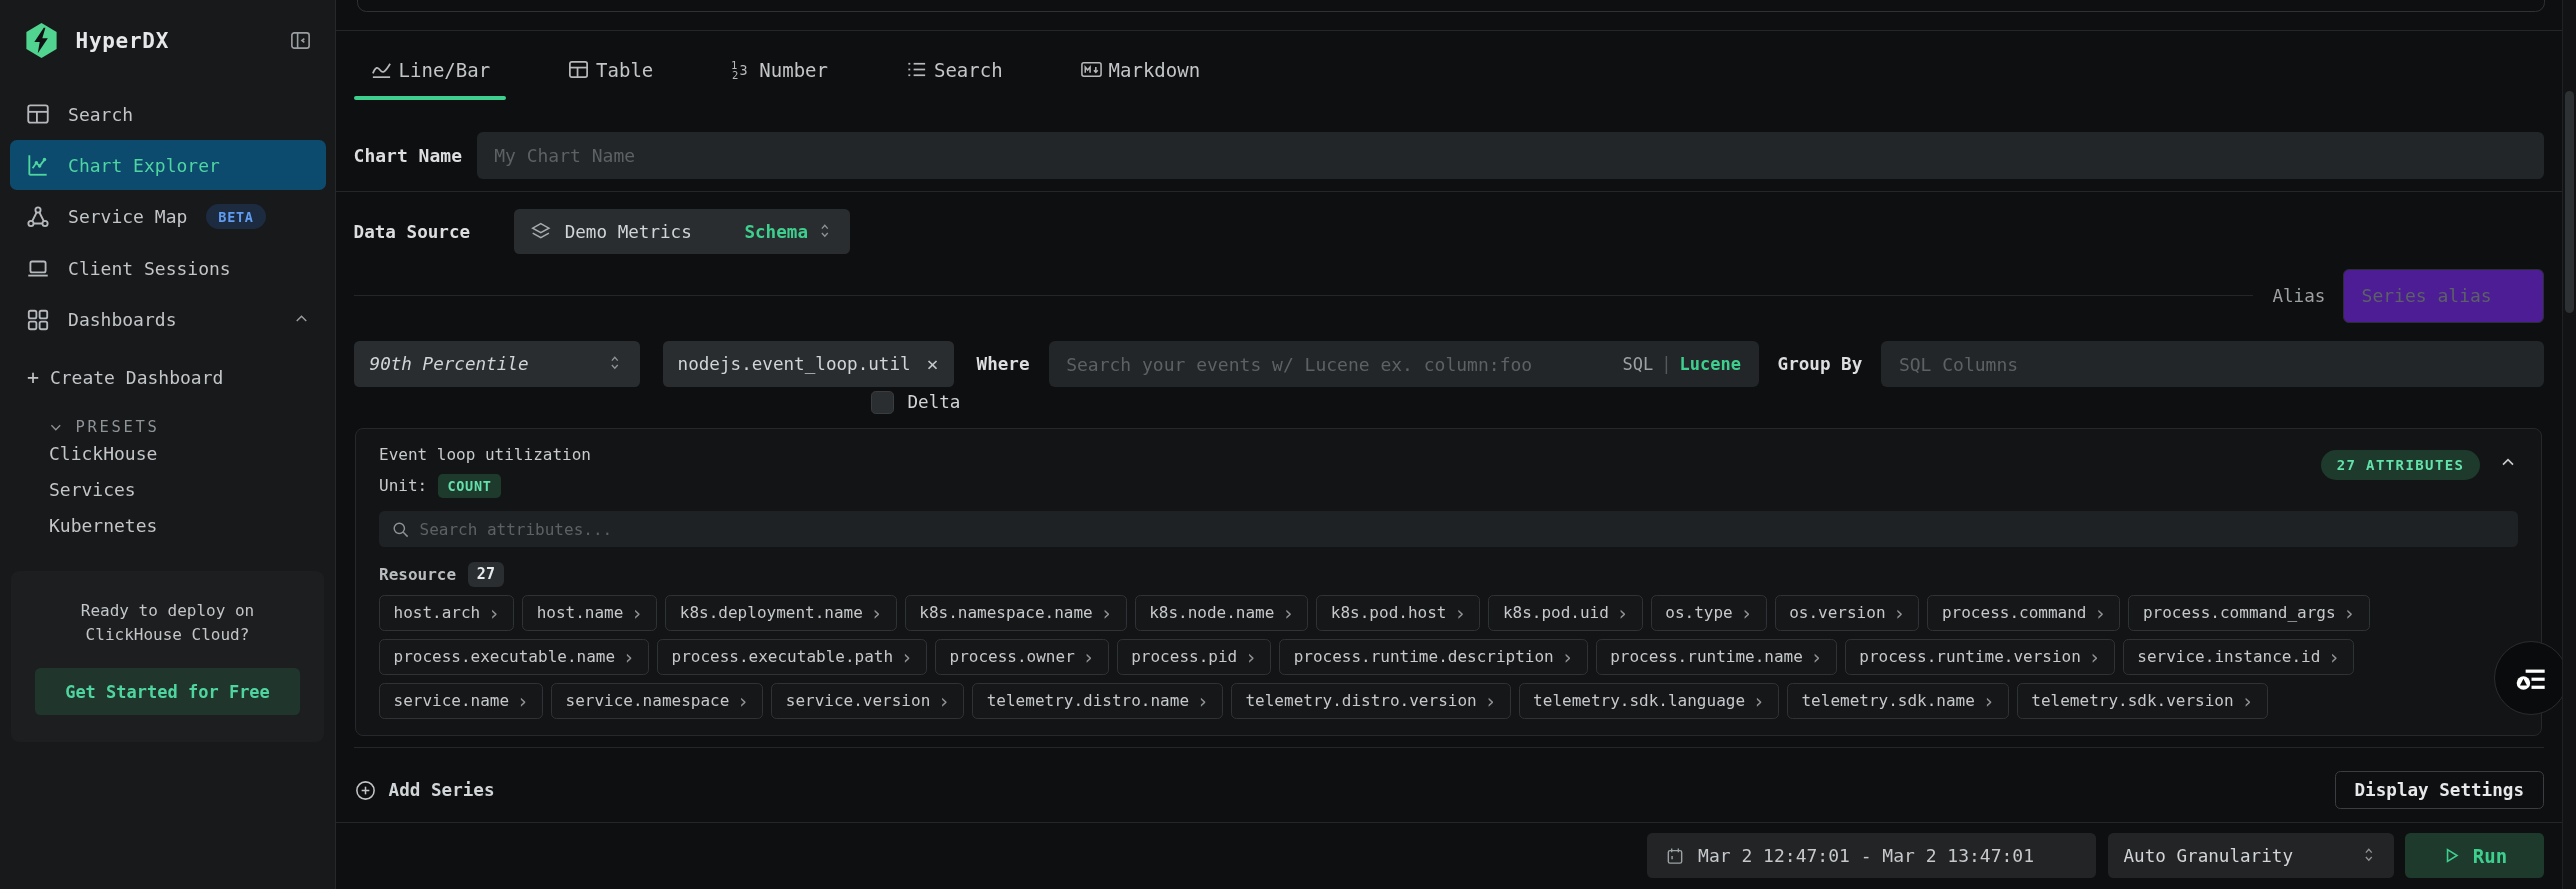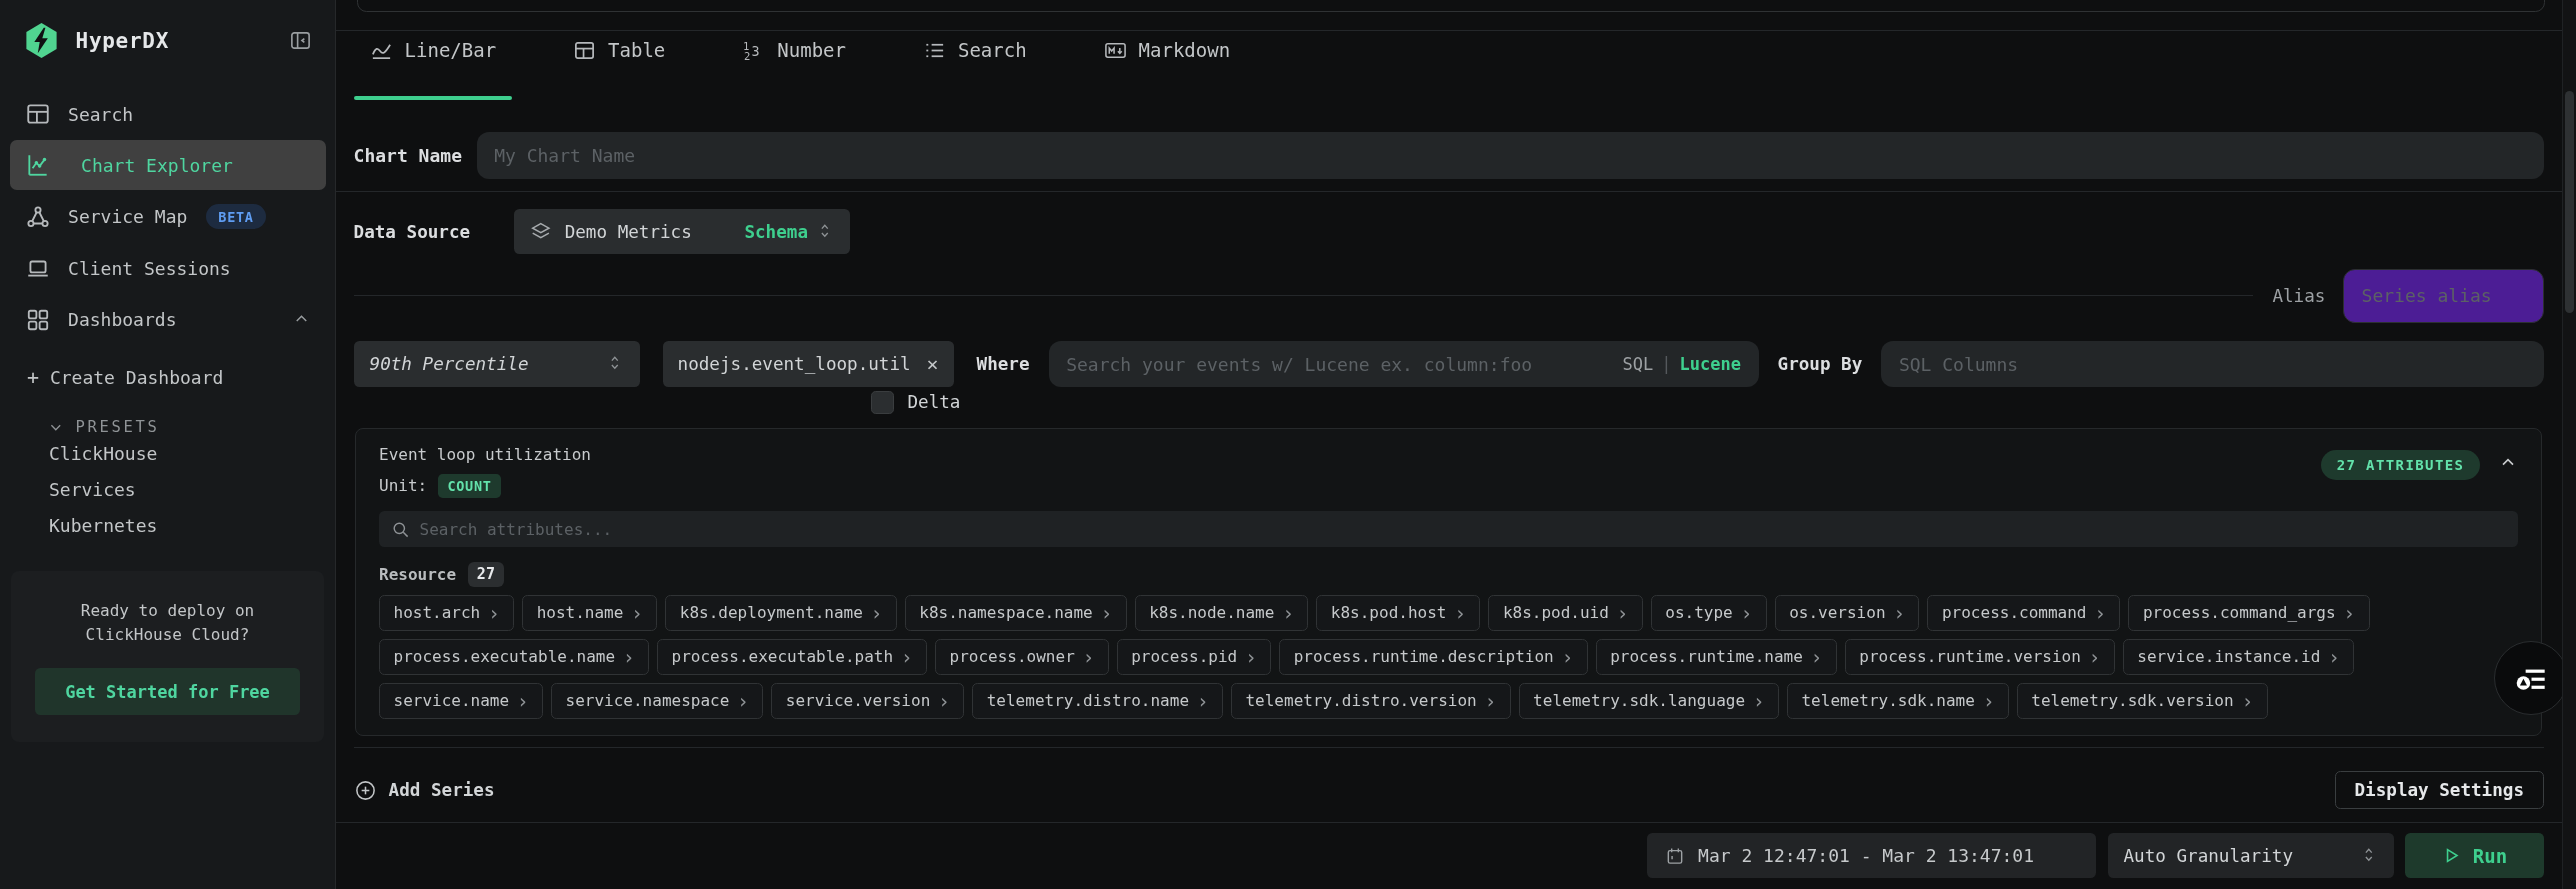--- a/index.html
+++ b/index.html
@@ -11,21 +11,21 @@
   .sidebar { position:absolute; left:0; top:0; width:336px; height:889px;
     background:#17191b; border-right:0.7px solid #26282a; }
   .logo-row { display:flex; align-items:center; padding:20px 23px 12px 21.6px; }
   .logo-hex { width:39px; height:41px; }
   .logo-name { font-size:21px; font-weight:bold; color:#e6e8ea; margin-left:15px; letter-spacing:0.7px; }
   .collapse-btn { margin-left:auto; color:#9a9ea1; cursor:pointer; }
   .nav { margin-top:16px; }
   .nav-item { display:flex; align-items:center; height:50px; margin:1.4px 9.5px; padding:0 15px;
     border-radius:6.8px; color:#c3c6c8; font-size:18px; cursor:pointer; }
   .nav-item .nav-icon { width:26px; height:26px; margin-right:17.6px; color:#b6b9bc; }
-  .nav-item.active { background:#404040; color:#4fd6a0;gap:13px; }
+  .nav-item.active { background:#0c4a6e; color:#4fd6a0; }
   .nav-item.active .nav-icon { color:#4fd6a0; }
   .beta-pill { margin-left:19px; background:#1d2b40; color:#5f9df2; font-size:13.5px; font-weight:bold;
     padding:4.7px 12px; border-radius:675px; letter-spacing:0.7px; }
   .nav-chevron { margin-left:auto; color:#9a9ea1; }
   .create-dash { display:flex; align-items:center; gap:10.8px; margin:12px 9.5px 0; padding:0 17.6px;
     height:41px; font-size:18px; color:#c3c6c8; cursor:pointer; }
   .presets-hdr { display:flex; align-items:center; gap:10.8px; margin-top:20px; padding-left:38px;
     color:#8f9396; font-size:15.5px; letter-spacing:2.7px; cursor:pointer;margin-left:9px; }
   .preset-item { padding-left:49px; height:36px; display:flex; align-items:center;
     font-size:18px; color:#c3c6c8; cursor:pointer; }
@@ -39,31 +39,31 @@
   .main { position:absolute; left:336px; top:0; width:2240px; height:889px; }
   .top-edge { position:absolute; left:21px; right:31px; top:-23px; height:35px;
     border:0.7px solid #2f3234; border-radius:9.5px; pointer-events:none; }
   .hdiv { position:absolute; left:0; right:0; height:0.7px; background:#24272a; }
   .div-top { top:30px; }
   .div-chartname { top:191px; left:0; right:0; }
   .div-after-panel { top:747px; left:17.6px; right:32px; }
   .div-footer { top:822px; }
 
   .tabbar { position:absolute; top:39px; left:17.6px; height:61px; display:flex; gap:45px; }
-  .tab { position:relative; display:flex; gap:12px; padding:0 16px;
+  .tab { position:relative; display:flex; align-items:center; gap:6px; padding:0 16px;
     font-size:19px; color:#c3c6c8; cursor:pointer; }
   .tab .tab-icon { width:23px; height:23px; color:#b6b9bc; }
   .tab.active::after { content:""; position:absolute; left:0; right:0; bottom:0; height:4px;
     background:#3ecf8e; border-radius:2px; }
 
   .row-chartname { position:absolute; top:132px; left:17.6px; right:32px; height:47px;
     display:flex; align-items:center; }
   .field-label { font-size:18px; color:#dcdee0; font-weight:bold; }
   .lab-chartname { width:123px; }
-  .input-box { display:flex; align-items:center; background:#232628; border-radius:12px;
+  .input-box { display:flex; align-items:center; background:#232628; border-radius:6px;
     height:100%; padding:0 17.6px; }
   .input-box input { flex:1; background:transparent; border:none; outline:none;
     font:inherit; font-size:18px; color:#d2d5d7; }
   .input-box input::placeholder { color:#5c6165; }
   .grow { flex:1; }
 
   .row-datasource { position:absolute; top:209px; left:17.6px; height:45px; display:flex; align-items:center; }
   .lab-datasource { width:160px; font-size:17.6px; }
   .select-box { display:flex; align-items:center; background:#2a2d2f; border-radius:5.4px;
     height:100%; padding:0 16px; font-size:17.6px; color:#d2d5d7; cursor:pointer; }

